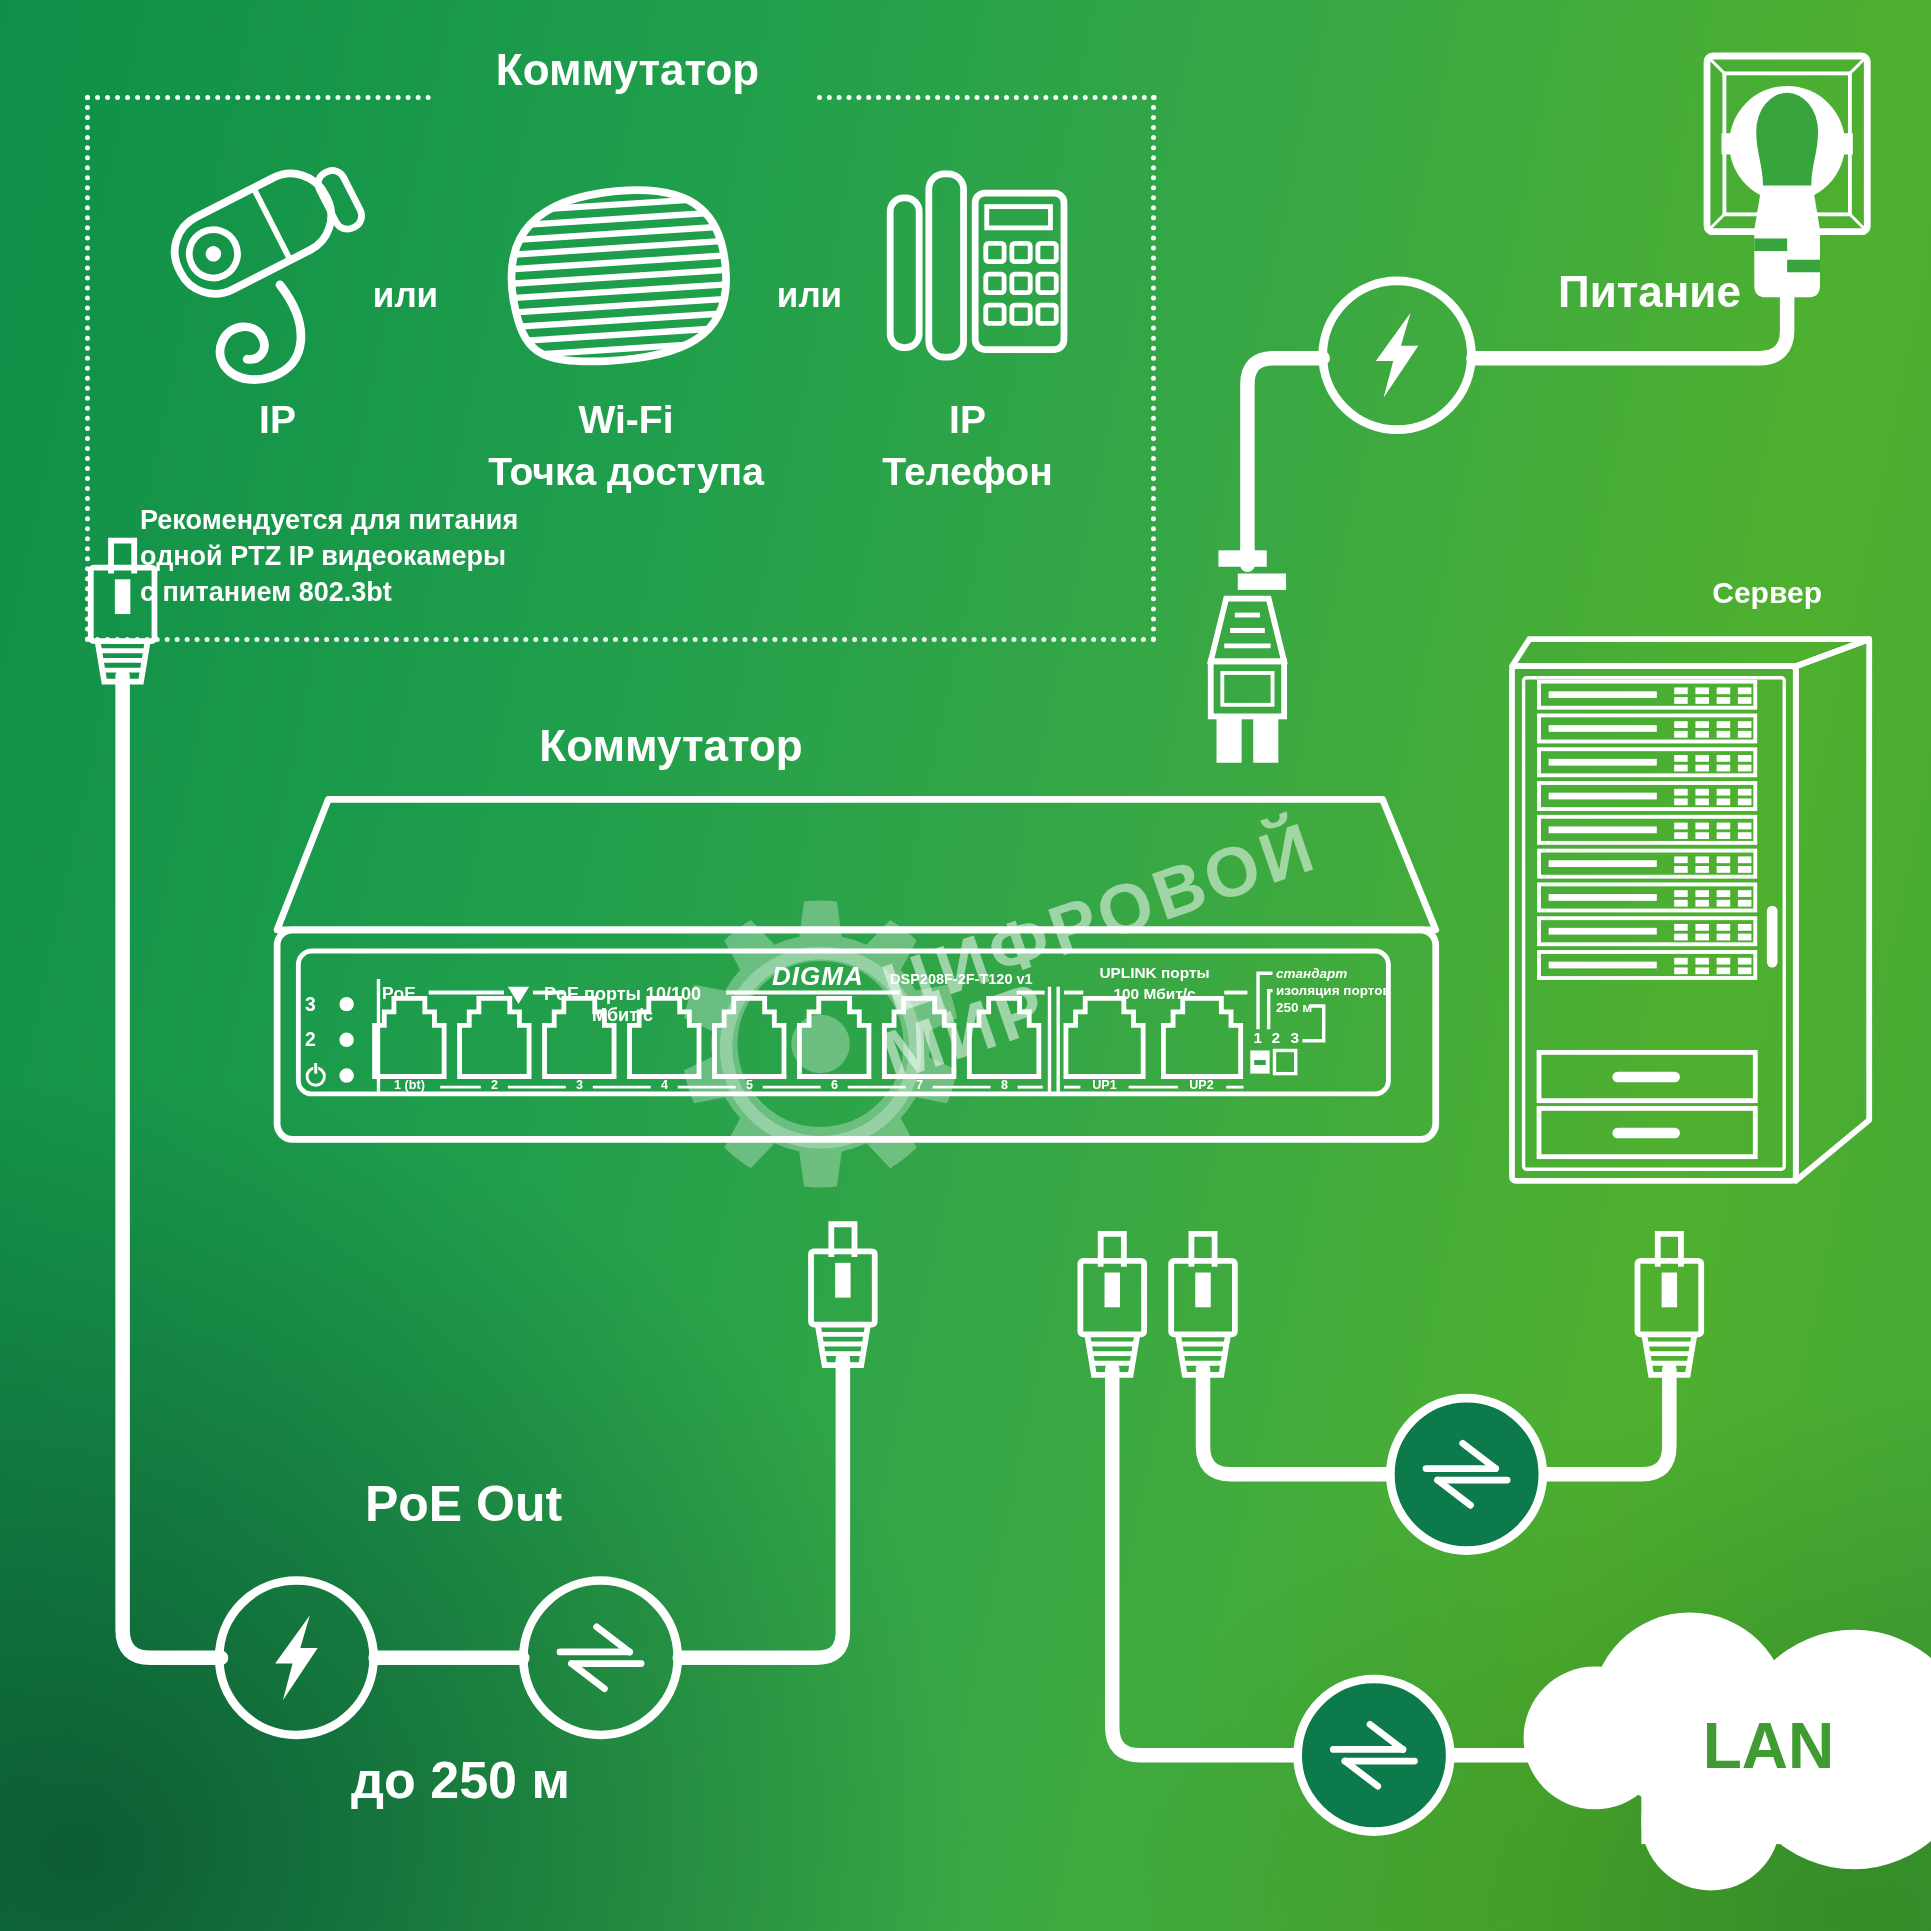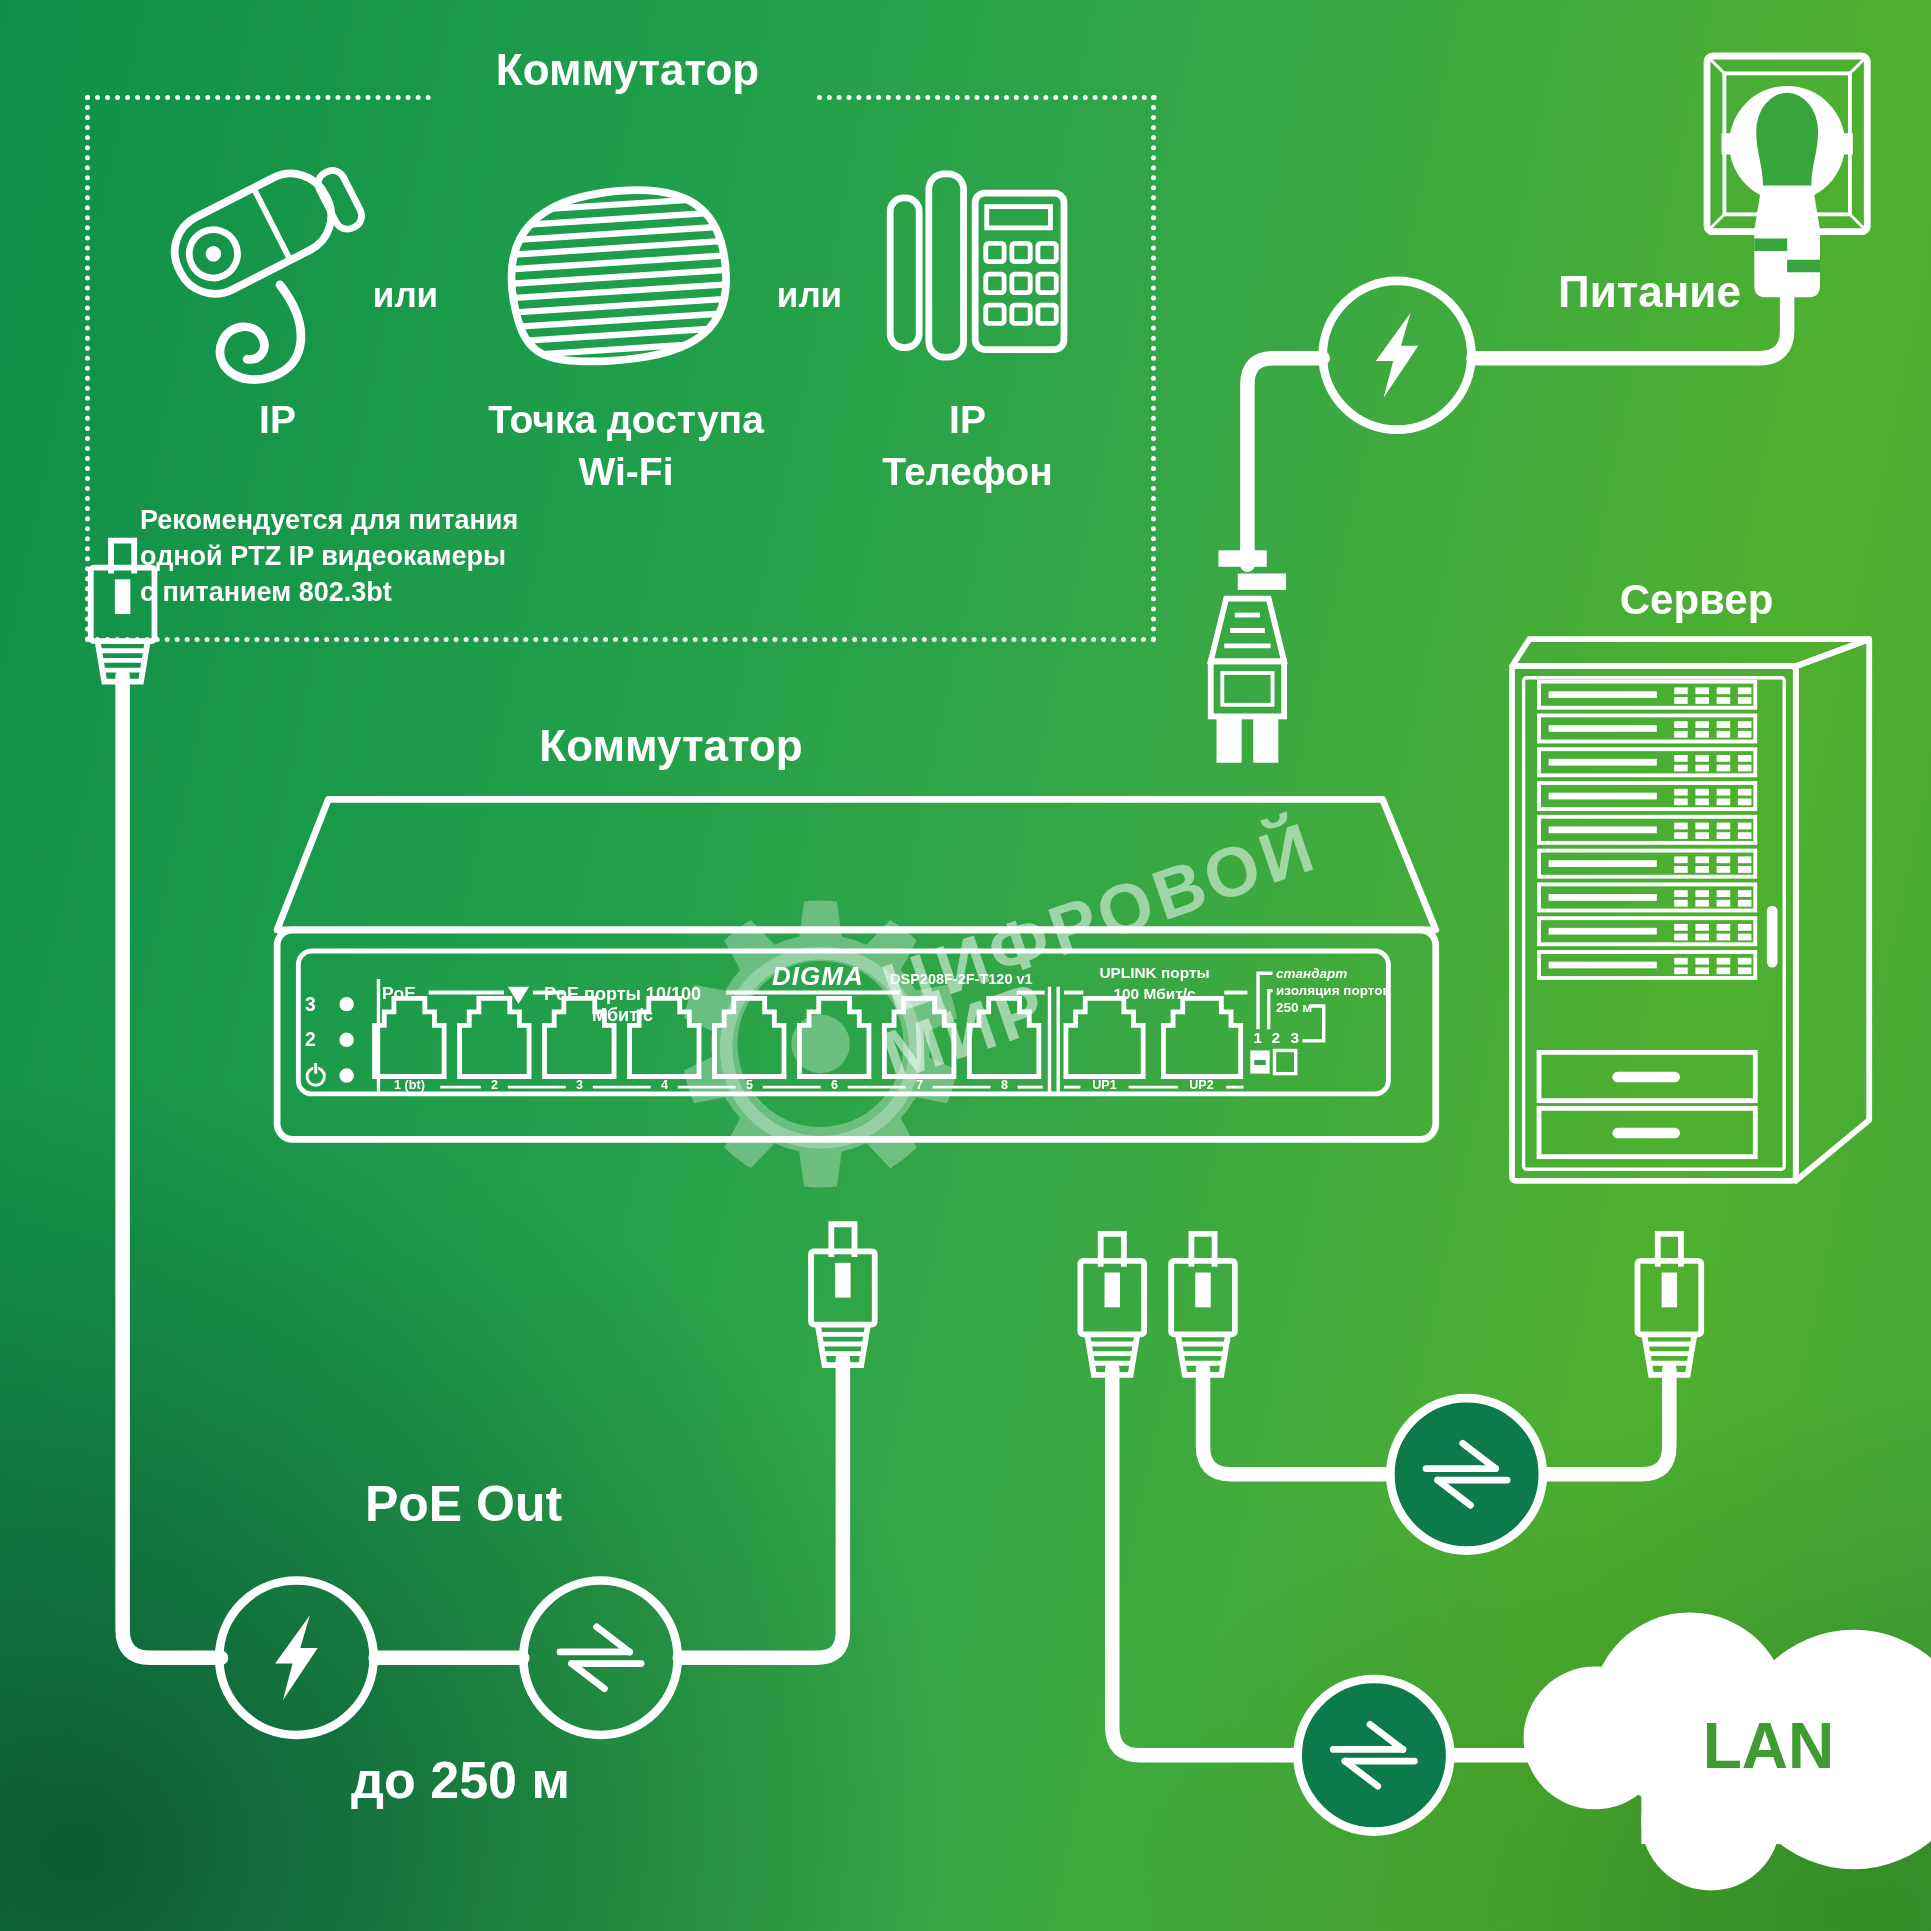--- a/index.html
+++ b/index.html
@@ -415,37 +415,37 @@
 
   <div class="t ctr" style="left:386px;top:44px;width:483px;font-size:44px;">Коммутатор</div>
 
   <div class="t ctr" style="left:357px;top:274px;width:97px;font-size:35px;">или</div>
   <div class="t ctr" style="left:761px;top:274px;width:97px;font-size:35px;">или</div>
 
   <div class="t ctr" style="left:123px;top:394px;width:309px;font-size:39px;line-height:52px;">
     <div>IP</div>
   </div>
   <div class="t ctr" style="left:462px;top:394px;width:328px;font-size:39px;line-height:52px;">
-    <div>Точка доступа</div>
-      <div>Wi-Fi</div>
+    <div>Wi-Fi</div>
+      <div>Точка доступа</div>
   </div>
   <div class="t ctr" style="left:813px;top:394px;width:309px;font-size:39px;line-height:52px;">
     <div>IP</div>
       <div>Телефон</div>
   </div>
 
   <div class="t" style="left:140px;top:502px;font-size:27px;font-weight:bold;line-height:36px;">
     <div>Рекомендуется для питания</div>
     <div>одной PTZ IP видеокамеры</div>
     <div>с питанием 802.3bt</div>
   </div>
 
   <div class="t ctr" style="left:1529px;top:266px;width:241px;font-size:44px;">Питание</div>
 
-  <div class="t ctr" style="left:1571px;top:575px;width:251px;font-size:42px;">Сервер</div>
+  <div class="t ctr" style="left:1571px;top:575px;width:251px;font-size:30px;text-align:right;">Сервер</div>
 
   <div class="t ctr" style="left:454px;top:720px;width:434px;font-size:44px;">Коммутатор</div>
 
   <div class="t ctr" style="left:309px;top:1475px;width:309px;font-size:50px;">PoE Out</div>
   <div class="t ctr" style="left:277px;top:1750px;width:367px;font-size:52px;">до 250 м</div>
 
   <div class="t ctr" style="left:1667px;top:1709px;width:203px;font-size:64px;color:#3f9b32;">LAN</div>
 
   <div class="t" style="left:772px;top:961px;width:116px;font-size:26px;font-style:italic;letter-spacing:1px;">DIGMA</div>
   <div class="t" style="left:890px;top:971px;width:154px;font-size:14.5px;">DSP208F-2F-T120 v1</div>

